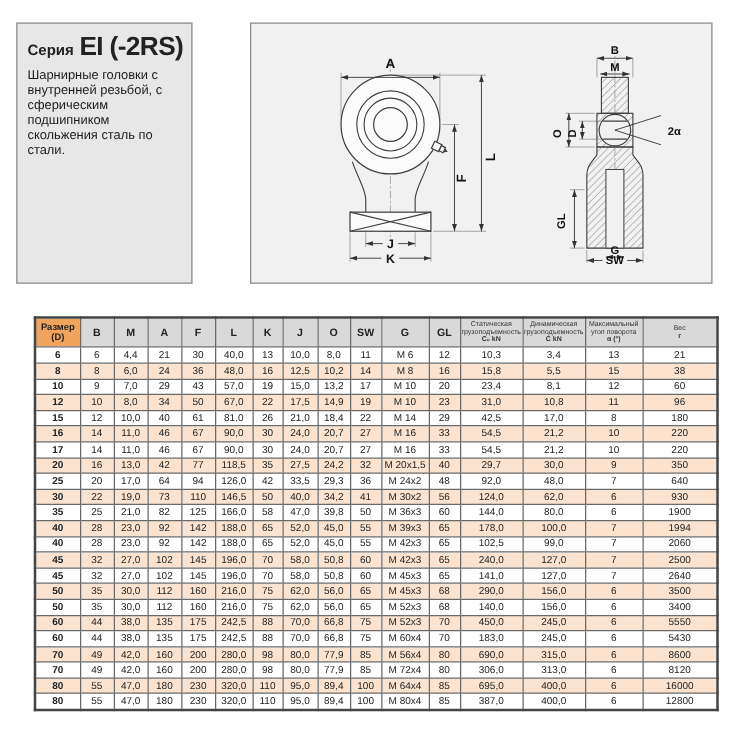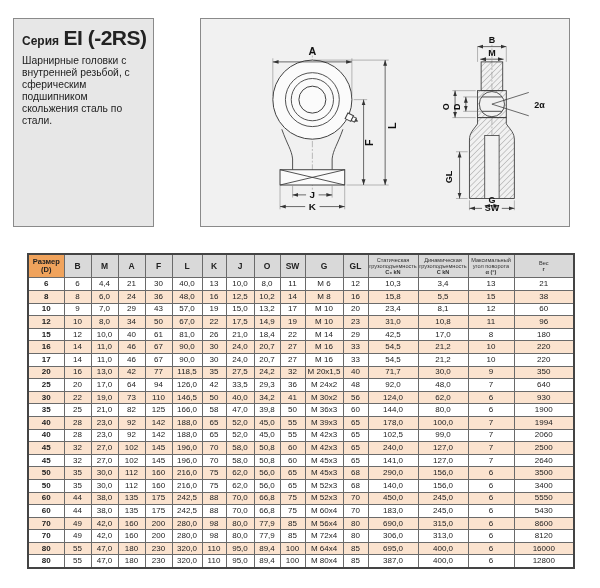--- a/index.html
+++ b/index.html
@@ -381,21 +381,21 @@
             <td>13,0</td>
             <td>42</td>
             <td>77</td>
             <td>118,5</td>
             <td>35</td>
             <td>27,5</td>
             <td>24,2</td>
             <td>32</td>
             <td>M 20x1,5</td>
             <td>40</td>
-            <td>71,7</td>
+            <td>29,7</td>
             <td>30,0</td>
             <td>9</td>
             <td>350</td>
           </tr>
           <tr>
             <td>25</td>
             <td>20</td>
             <td>17,0</td>
             <td>64</td>
             <td>94</td>

